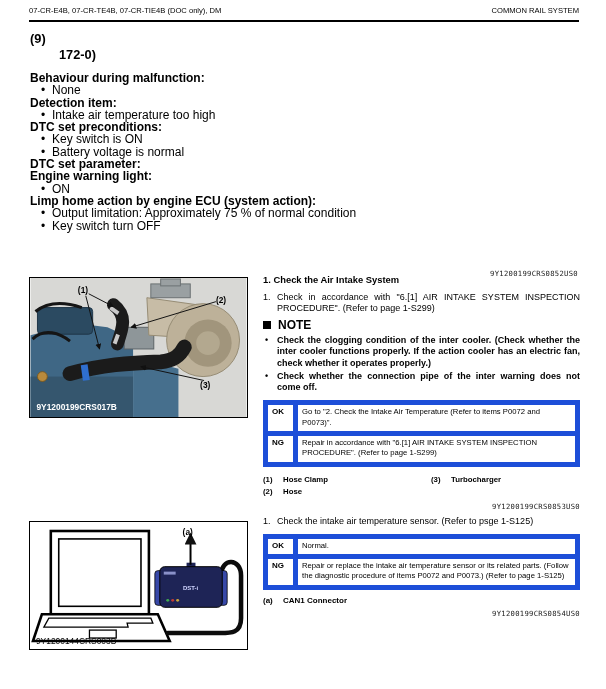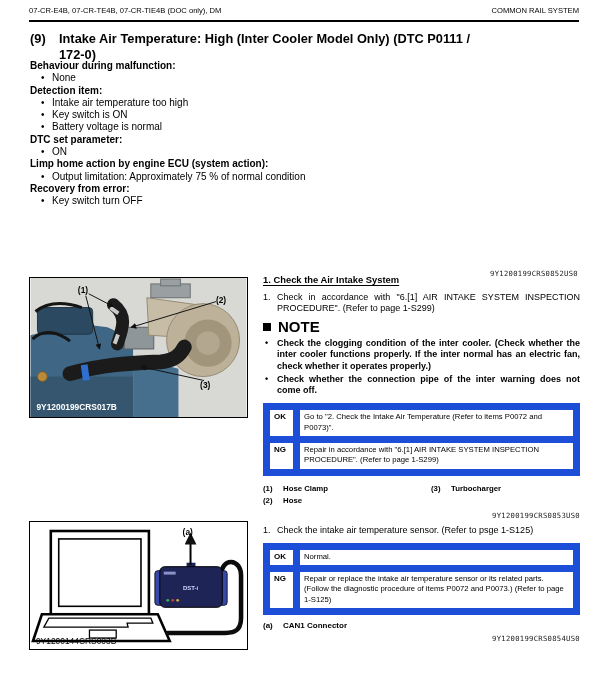--- a/index.html
+++ b/index.html
@@ -7,45 +7,45 @@
   body {
     width:606px; height:689px; position:relative; overflow:hidden;
     font-family:"Liberation Sans", sans-serif; color:#000;
   }
   .hdr { position:absolute; top:6px; left:29px; right:27px; height:16px;
          border-bottom:2px solid #000; display:flex; justify-content:space-between;
          align-items:flex-start; font-size:7.6px; padding-bottom:4px; }
   .title { position:absolute; top:31px; left:30px; right:20px;
            font-size:12.8px; font-weight:bold; line-height:16px; display:flex; }
   .title .num { width:29px; flex:none; }
-  .specs { position:absolute; top:60px; left:30px; right:28px; font-size:10px; line-height:12.3px; }
+  .specs { position:absolute; top:72px; left:30px; right:28px; font-size:12px; line-height:12.3px; }
   .spec-label { font-weight:bold; }
   .spec-item { padding-left:22px; position:relative; }
   .spec-item::before { content:"•"; position:absolute; left:11px; }
   .code { font-family:"DejaVu Sans Mono", monospace; font-size:7.2px; letter-spacing:.3px; color:#1a1a1a; text-align:right; }
   .code-abs { position:absolute; top:269px; right:28px; }
 
   .figbox { position:absolute; left:29px; width:219px; border:1.5px solid #000; background:#fff; }
   #fig1 { top:277px; height:141px; }
   #fig2 { top:521px; height:129px; border-width:1.5px; }
   .figbox svg { display:block; width:100%; height:100%; }
 
   .rcol { position:absolute; top:274px; left:263px; width:317px; }
-  .h-step { font-size:9.4px; font-weight:bold; text-decoration:underline; text-underline-offset:2px;
+  .h-step { font-size:9.4px; font-weight:bold; text-underline-offset:2px;
             text-align:justify; line-height:12px; margin-bottom:6px; }
   .num-para { display:flex; font-size:9px; line-height:11px; margin-bottom:4px; }
   .num-para .n { width:14px; flex:none; }
   .num-para .t { flex:1; text-align:justify; }
-  .note-head { display:flex; align-items:center; font-size:15px; font-weight:bold; margin:2px 0 3px 0; }
+  .note-head { display:flex; align-items:center; font-size:12px; font-weight:bold; margin:2px 0 3px 0; }
   .note-sq { width:8px; height:8px; background:#000; margin-right:7px; flex:none; }
   .note-bullet { display:flex; font-size:9px; font-weight:bold; line-height:11.3px; margin-bottom:2px; }
   .note-bullet .b { width:14px; flex:none; padding-left:2px; }
   .note-bullet .t { flex:1; text-align:justify; }
   table.res { width:100%; border-collapse:collapse; margin-top:7px; font-size:7.7px; line-height:10.3px; }
-  table.res td { border:7px solid #1d4ed8; vertical-align:top; padding:2px 4px 3px 4px;margin-top:16px; }
+  table.res td { border:5px solid #1d4ed8; vertical-align:top; padding:2px 4px 3px 4px;margin-top:16px; }
   table.res td.k { width:30px; font-weight:bold; font-size:8px; }
   .legend { margin-top:7px; display:flex; font-size:7.8px; font-weight:bold; line-height:12px; }
   .legend .col { width:168px; }
   .legend .col.c2 { flex:1; }
   .li { display:flex; }
   .li .n { width:20px; flex:none; }
   .code-row { margin-top:4px; margin-bottom:5px; }
   .legend-a { margin-top:6px; display:flex; font-size:8px; font-weight:bold; }
   .legend-a .n { width:20px; flex:none; }
   .mt2 { margin-top:2px; }
@@ -54,37 +54,38 @@
 <body>
 
 <div class="hdr">
   <span>07-CR-E4B, 07-CR-TE4B, 07-CR-TIE4B (DOC only), DM</span>
   <span>COMMON RAIL SYSTEM</span>
 </div>
 
 <div class="title">
   <span class="num">(9)</span>
   <span>
-    <span>Intake Air Temperature: High (Inter Cooler Model Only) (DTC P0111 /</span><br>
+    <br>
     <span>172-0)</span>
   </span>
 </div>
 
 <div class="specs">
   <div class="spec-label">Behaviour during malfunction:</div>
   <div class="spec-item">None</div>
   <div class="spec-label">Detection item:</div>
   <div class="spec-item">Intake air temperature too high</div>
+  <div class="spec-label">DTC set preconditions:</div>
   <div class="spec-item">Key switch is ON</div>
   <div class="spec-item">Battery voltage is normal</div>
   <div class="spec-label">DTC set parameter:</div>
+  <div class="spec-label">Engine warning light:</div>
   <div class="spec-item">ON</div>
   <div class="spec-label">Limp home action by engine ECU (system action):</div>
   <div class="spec-item">Output limitation: Approximately 75 % of normal condition</div>
-  <div class="spec-label">Recovery from error:</div>
   <div class="spec-item">Key switch turn OFF</div>
 </div>
 
 <div class="code code-abs">9Y1200199CRS0852US0</div>
 
 <div class="figbox" id="fig1">
   <svg viewBox="0 0 219 141">
     <defs>
       <marker id="ah" markerWidth="7" markerHeight="7" refX="5.2" refY="3" orient="auto">
         <path d="M0,0 L6,3 L0,6 Z" fill="#111"></path>
@@ -169,21 +170,21 @@
     <span class="t">Check in accordance with "6.[1] AIR INTAKE SYSTEM INSPECTION PROCEDURE". (Refer to page 1-S299)</span>
   </div>
 
   <div class="note-head">
     <span class="note-sq"></span>
     <span>NOTE</span>
   </div>
 
   <div class="note-bullet">
     <span class="b">•</span>
-    <span class="t">Check the clogging condition of the inter cooler. (Check whether the inter cooler functions properly. If the inter normal has an electric fan, check whether it operates properly.)</span>
+    <span class="t">Check the clogging condition of the inter cooler. (Check whether the inter cooler functions properly. If the action cooler has an electric fan, check whether it operates properly.)</span>
   </div>
   <div class="note-bullet">
     <span class="b">•</span>
     <span class="t">Check whether the connection pipe of the inter warning does not come off.</span>
   </div>
 
   <table class="res">
     <tbody>
         <tr>
       <td class="k">OK</td>

